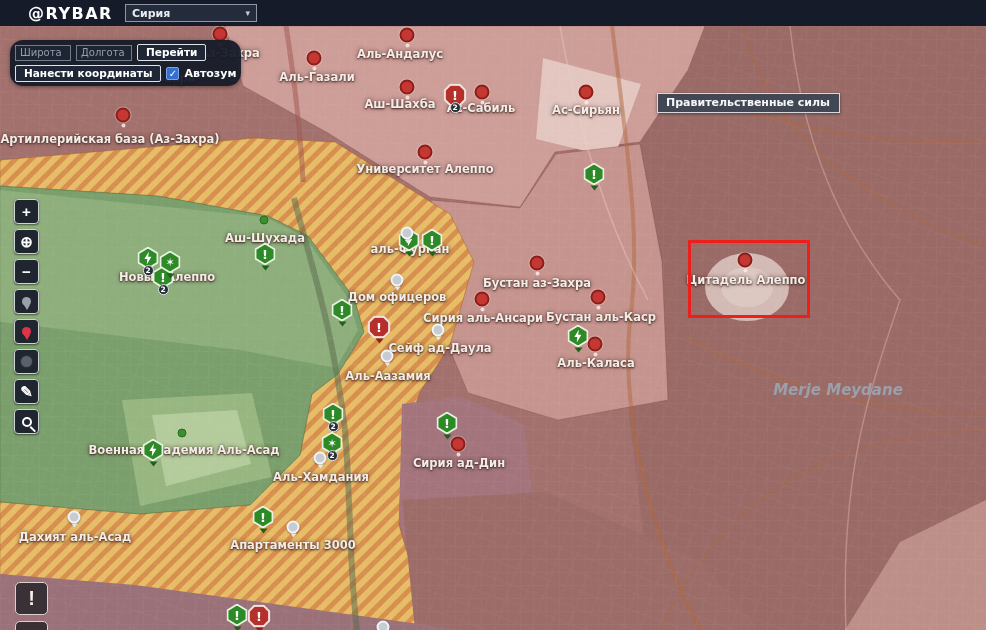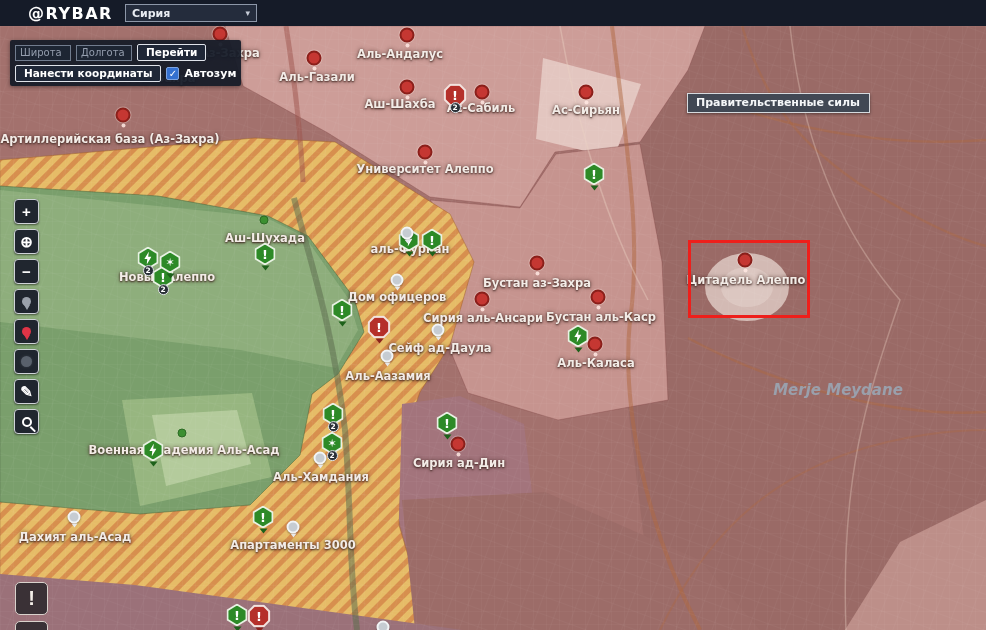--- a/index.html
+++ b/index.html
@@ -11,21 +11,21 @@
   .topbar{position:absolute;left:0;top:0;right:0;height:26px;background:#151b28;
           display:flex;align-items:center;gap:12px;padding-left:28px;z-index:30;}
   .logo{color:#ffffff;font-weight:800;font-size:16px;letter-spacing:1.5px;}
   .dropdown{width:132px;height:18px;background:#242c3c;border:1px solid #8d97a8;
             display:flex;align-items:center;justify-content:space-between;
             padding:0 6px;color:#e8ecf2;font-size:11px;font-weight:600;cursor:pointer;}
   .dropdown .chev{font-size:9px;color:#c7cdd8;}
 
   
   .coord-panel{position:absolute;left:10px;top:40px;z-index:30;background:rgba(20,27,39,.94);
-               padding:4px 5px;border-radius:2px;display:flex;flex-direction:column;gap:4px;
+               padding:4px 5px;border-radius:13px;display:flex;flex-direction:column;gap:4px;
                box-shadow:0 1px 4px rgba(0,0,0,.4);}
   .coord-row{display:flex;align-items:center;gap:5px;}
   .coord-input{width:56px;height:16px;background:rgba(30,38,52,.9);border:1px solid #717c8e;
                color:#dfe4ec;font-size:10px;font-family:"DejaVu Sans",sans-serif;padding:0 4px;}
   .coord-input::placeholder{color:#959eae;}
   .btn{background:#1f2737;border:1px solid #dfe3ea;color:#ffffff;font-weight:700;
        font-size:10.5px;font-family:"DejaVu Sans",sans-serif;padding:1px 8px 2px;
        border-radius:2px;cursor:pointer;white-space:nowrap;}
   .chk{width:13px;height:13px;background:#3470cf;border:1px solid #7da3e0;border-radius:2px;
        color:#fff;font-size:10px;line-height:12px;text-align:center;font-weight:700;cursor:pointer;}
@@ -347,21 +347,21 @@
         <span class="inner"></span>
       </div>
       <div class="mk gray-dot" style="left: 74px; top: 517px;">
         <span class="inner"></span>
       </div>
       <div class="mk gray-dot" style="left: 383px; top: 627px;">
         <span class="inner"></span>
       </div>
     </div>
 
-  <div class="map-tooltip" style="left: 687px; top: 93px; padding-left: 8px;">Правительственные силы</div>
+  <div class="map-tooltip" style="left: 657px; top: 93px; padding-left: 8px;">Правительственные силы</div>
 
   <div class="topbar">
     <div class="logo">@RYBAR</div>
     <div class="dropdown">
       <span>Сирия</span>
       <span class="chev">▾</span>
     </div>
   </div>
 
   <div class="coord-panel">

